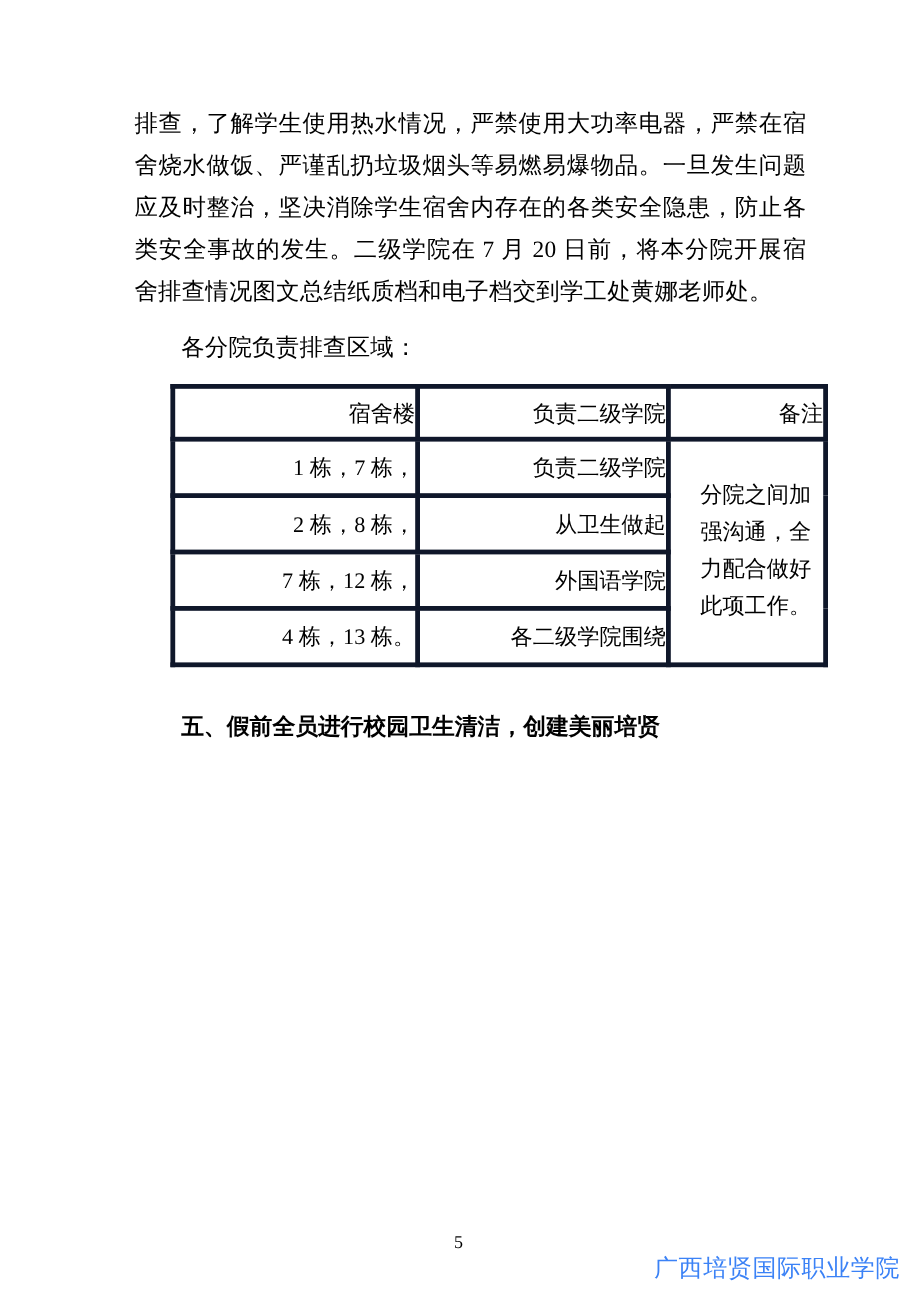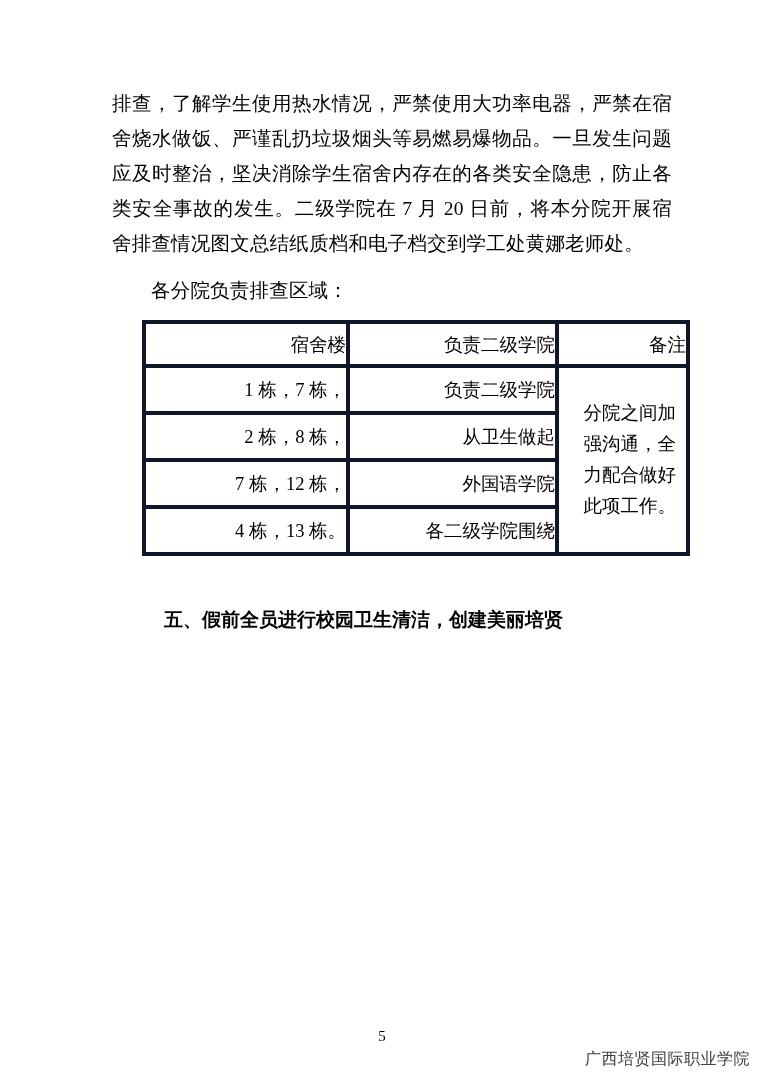--- a/index.html
+++ b/index.html
@@ -40,21 +40,21 @@
   .indent {
     text-indent: 39px;
   }
   .spacer-sm { height: 12px; }
   .spacer-lg { height: 34px; }
 
   .heading {
     font-size: 19px;
     font-weight: bold;
     line-height: 34px;
-    margin: 13px;
+    margin: 0;
     text-indent: 39px;
     font-family: "Liberation Sans", "DejaVu Sans", sans-serif;
   }
 
   table.alloc {
     border-collapse: collapse;
     width: 532px;
     margin-left: 30px;
     table-layout: fixed;
   }
@@ -86,22 +86,22 @@
     top: 1028px;
     width: 764px;
     text-align: center;
     font-size: 15px;
     font-family: "Liberation Serif", "DejaVu Serif", serif;
   }
   .footer-brand {
     position: absolute;
     right: 14px;
     bottom: 10px;
-    font-size: 16px;
-    color: #404040;
+    font-size: 20px;
+    color: #3b82f6;
     font-family: "Liberation Sans", "DejaVu Sans", sans-serif;
     letter-spacing: 0.5px;
   }
 </style>
 </head>
 <body>
 
 <div class="page">
 
   <div class="content">

